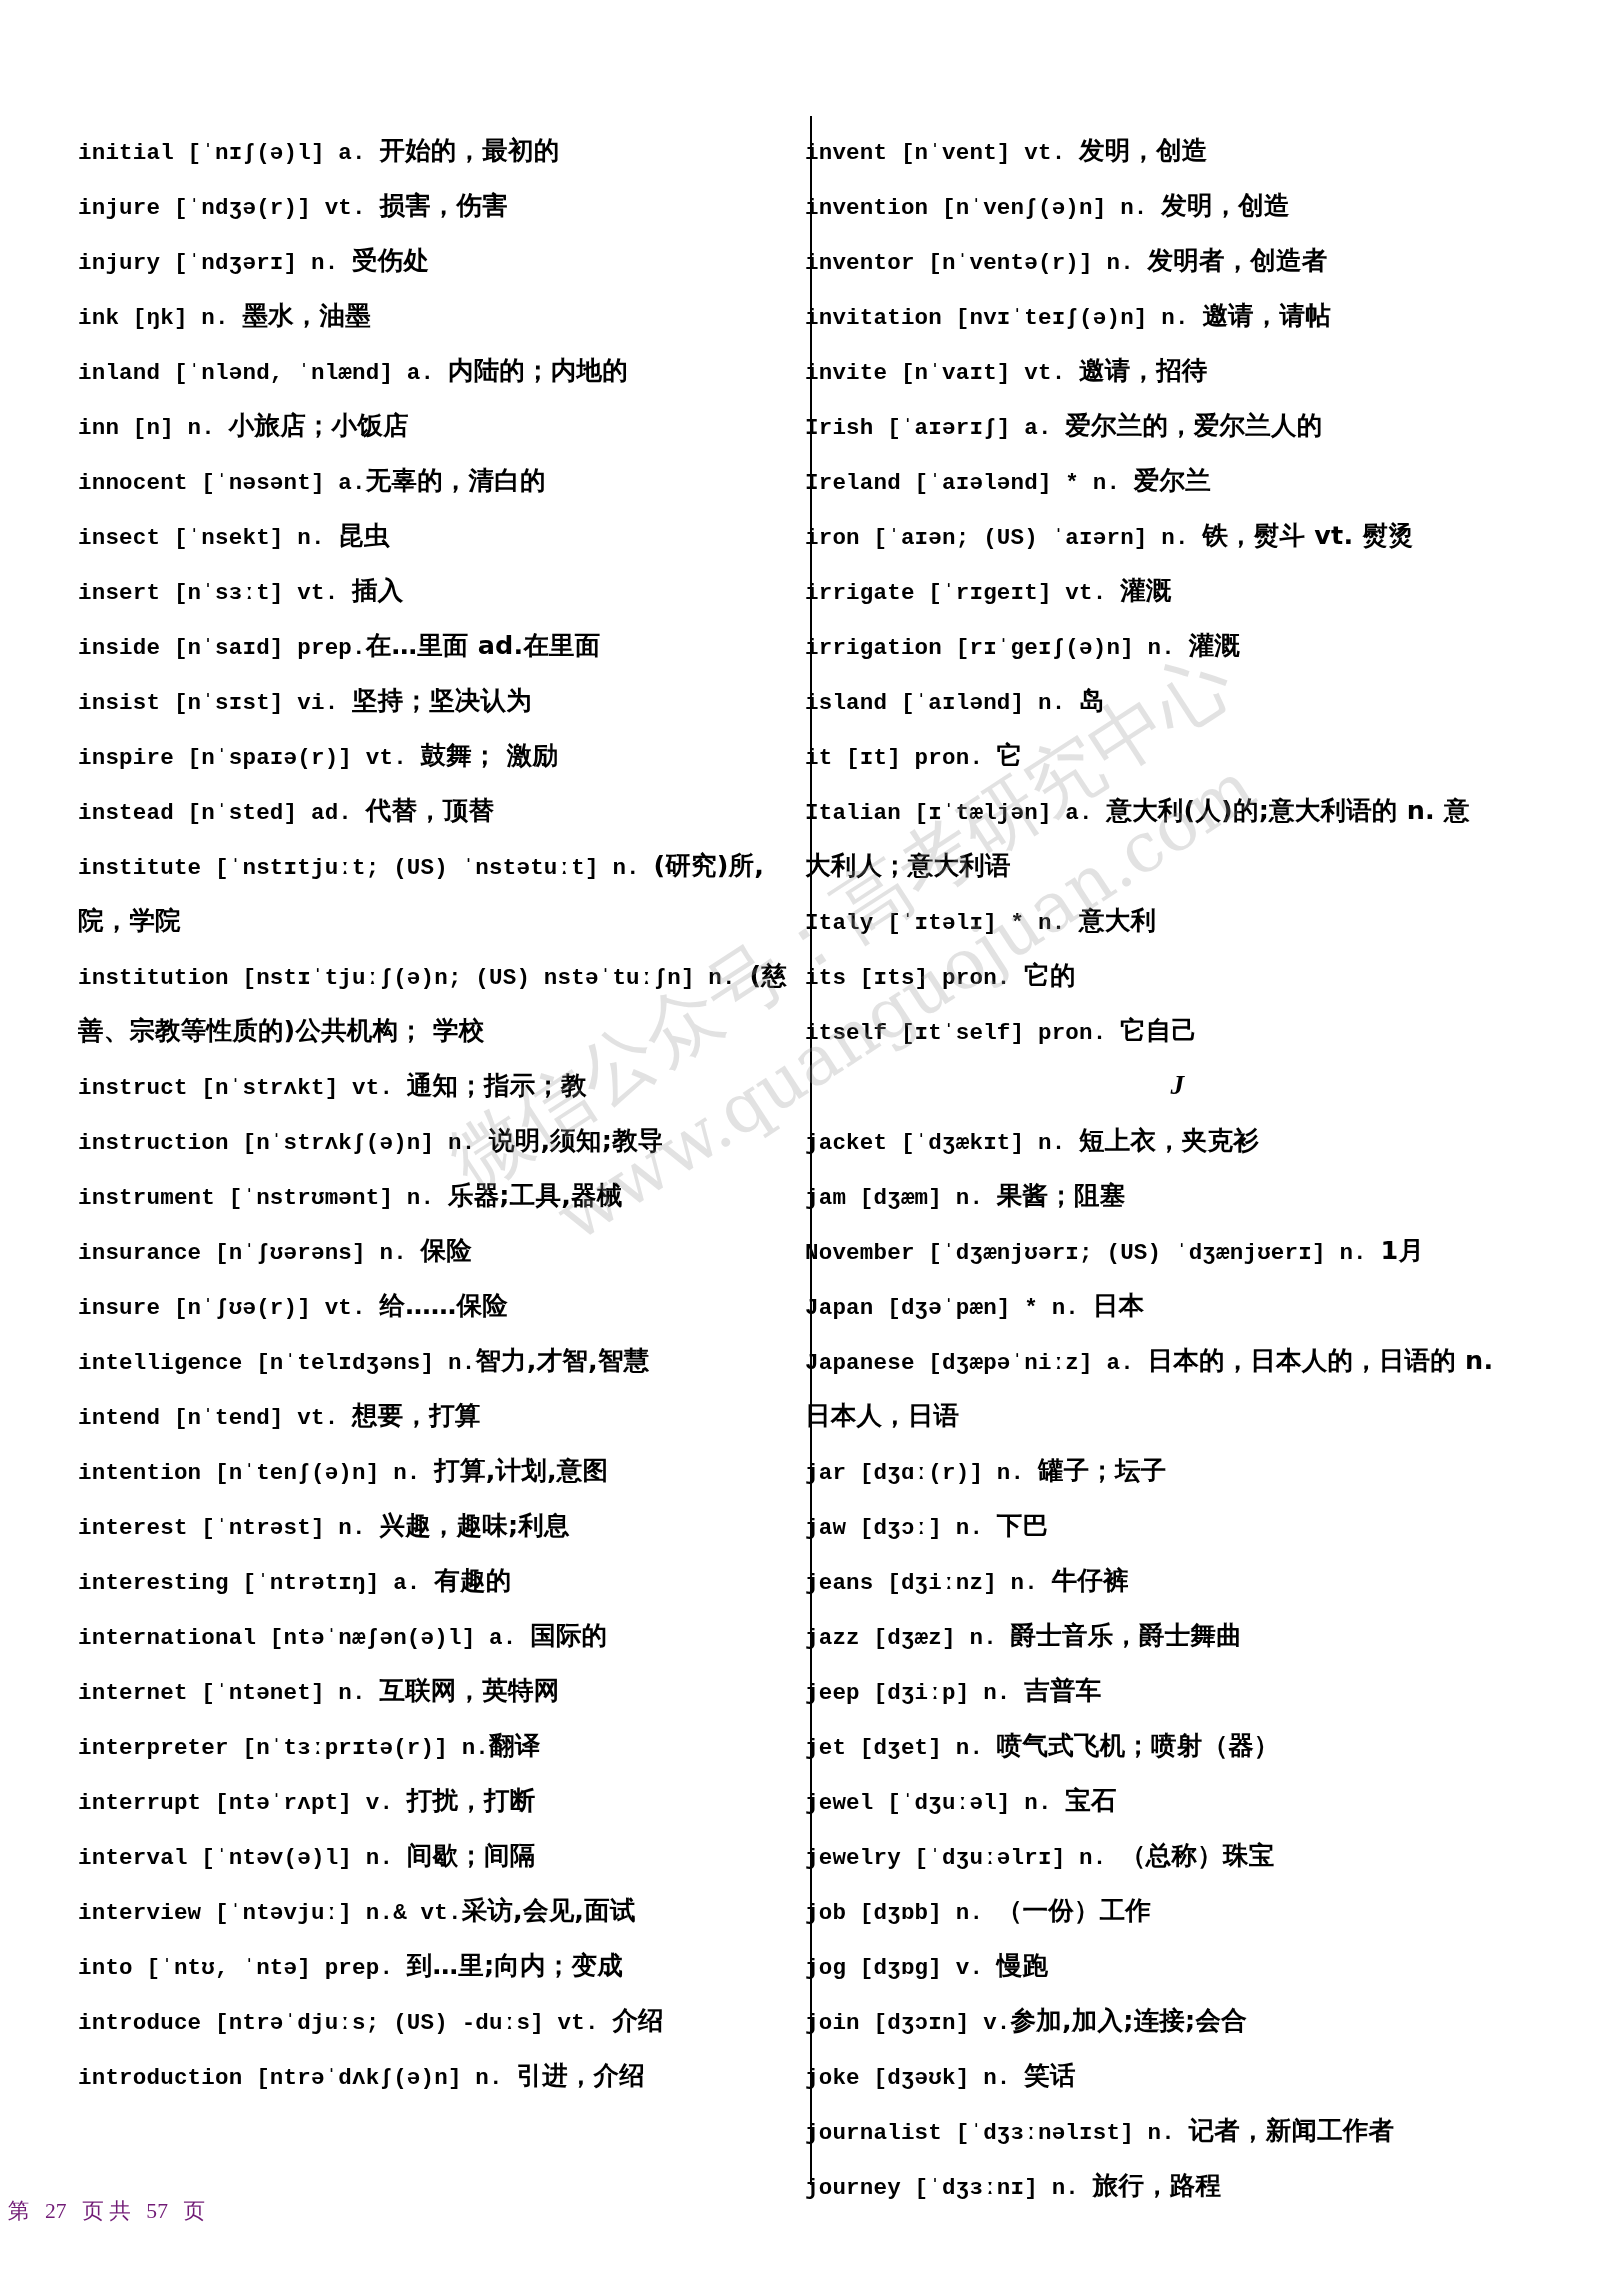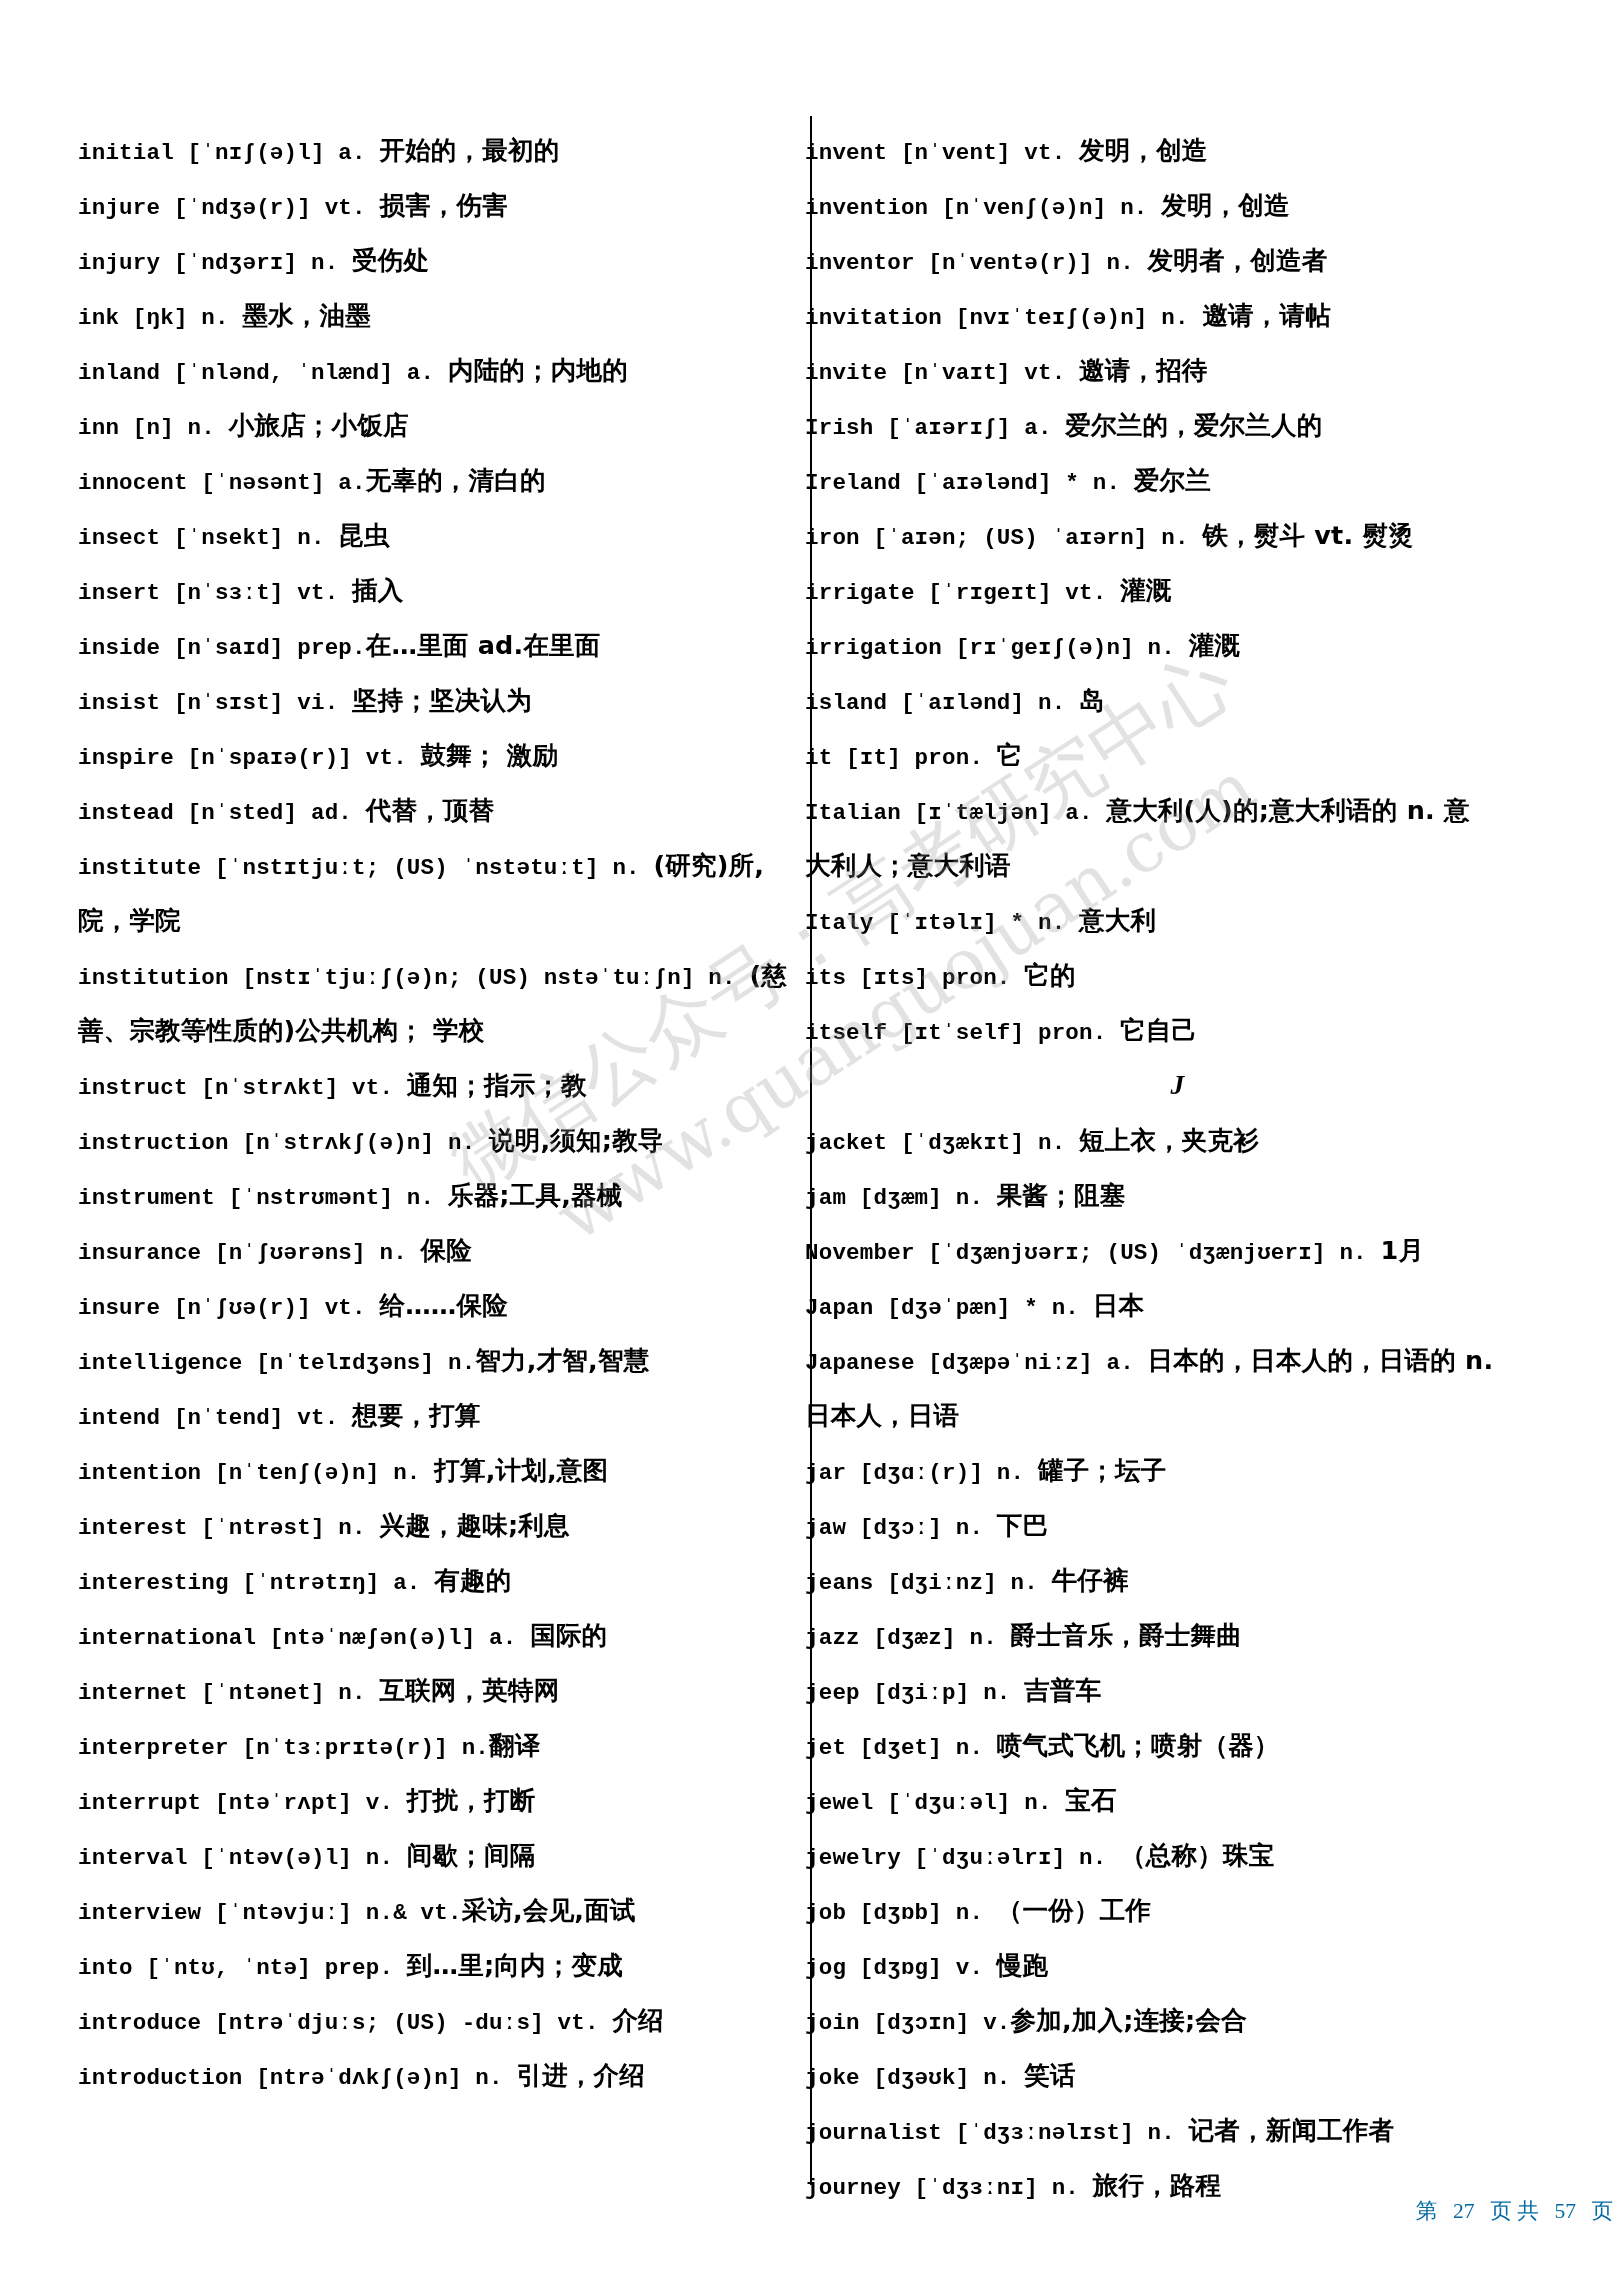--- a/index.html
+++ b/index.html
@@ -9,22 +9,22 @@
   .col { position: absolute; top: 123px; }
   .col.left { left: 78px; width: 716px; }
   .col.right { left: 805px; width: 745px; }
   .row { height: 55px; line-height: 55px; font-size: 22.5px; font-weight: bold;
          white-space: nowrap; letter-spacing: 0.2px; }
   .row .head { }
   .row .zh { font-family: "DejaVu Sans", sans-serif; font-size: 25.5px; font-weight: bold; }
   .row.letter { text-align: center; font-family: "Liberation Serif", serif; font-style: italic;
                 font-size: 27.4px; font-weight: bold; padding-left: 0; }
   .divider { position: absolute; left: 810px; top: 116px; width: 2px; height: 2069px; background: #000; }
-  .footer { position: absolute; top: 2196px; left: 0; width: 1621px; text-align: right;
-            font-family: "Liberation Serif", "DejaVu Serif", serif; font-size: 21.6px; color: #0369a1; }
+  .footer { position: absolute; top: 2196px; left: 0; width: 1621px; text-align: left;
+            font-family: "Liberation Serif", "DejaVu Serif", serif; font-size: 21.6px; color: #701a75; }
   .footer span { margin: 0 7.8px; }
   .watermark { position: absolute; left: 431px; top: 1127px; transform: rotate(-33deg);
                transform-origin: left top; color: rgba(150,150,150,0.28);
                font-family: "DejaVu Serif", serif; pointer-events: none; white-space: nowrap; }
   .watermark .wm1 { font-size: 76px; display: block; }
   .watermark .wm2 { font-size: 69px; display: block; margin-left: 59px; margin-top: 9.8px; }
 </style>
 </head>
 <body>
 

